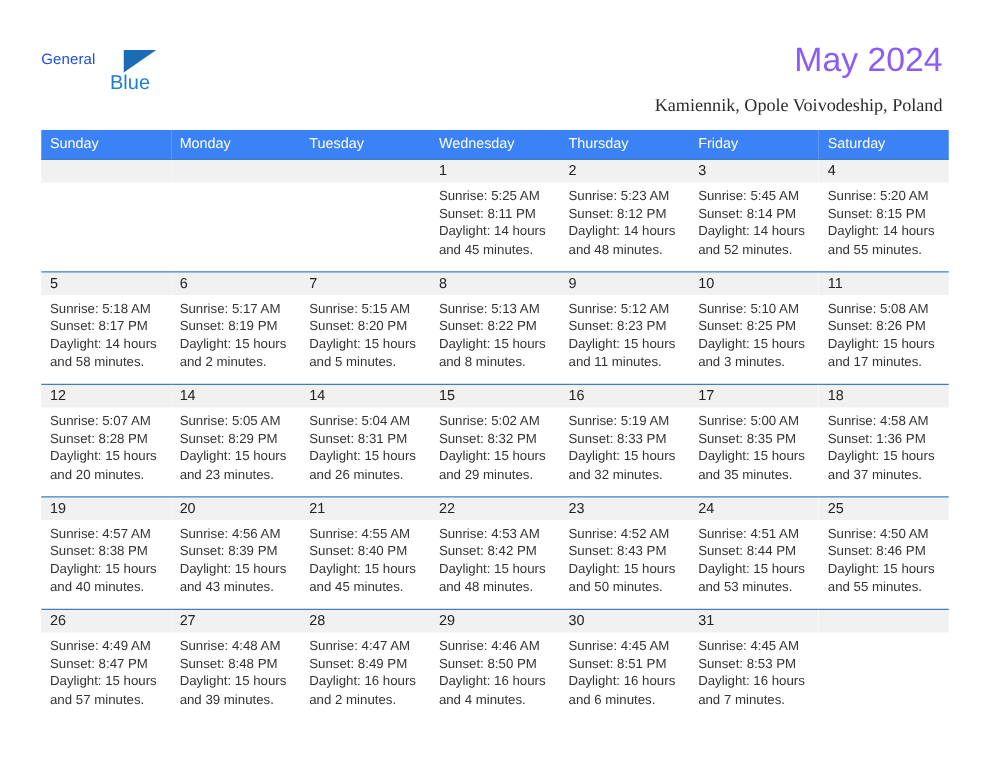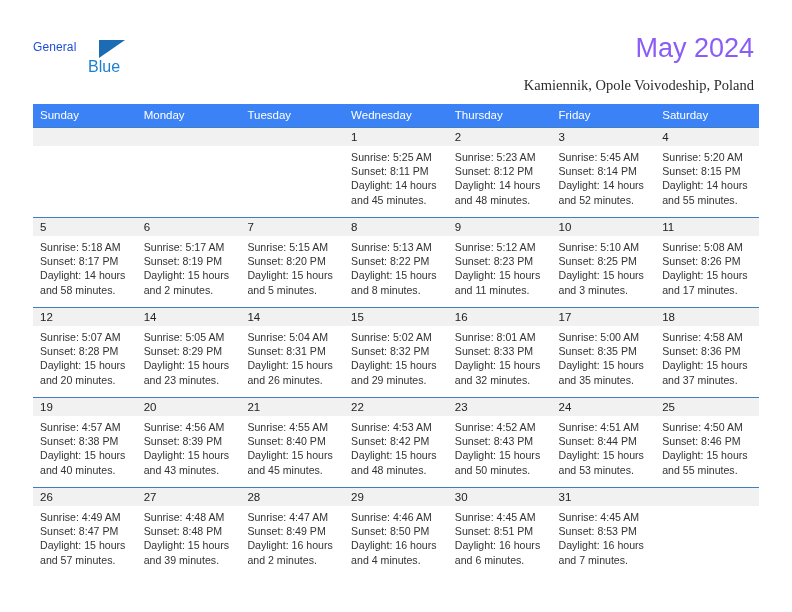--- a/index.html
+++ b/index.html
@@ -293,40 +293,40 @@
             <div class="cell-body">
               <div>Sunrise: 5:02 AM</div>
               <div>Sunset: 8:32 PM</div>
               <div>Daylight: 15 hours</div>
               <div>and 29 minutes.</div>
             </div>
           </td>
           <td>
             <div class="daynum-band">16</div>
             <div class="cell-body">
-              <div>Sunrise: 8:01 AM</div>
+              <div>Sunrise: 5:19 AM</div>
               <div>Sunset: 8:33 PM</div>
               <div>Daylight: 15 hours</div>
               <div>and 32 minutes.</div>
             </div>
           </td>
           <td>
             <div class="daynum-band">17</div>
             <div class="cell-body">
               <div>Sunrise: 5:00 AM</div>
               <div>Sunset: 8:35 PM</div>
               <div>Daylight: 15 hours</div>
               <div>and 35 minutes.</div>
             </div>
           </td>
           <td>
             <div class="daynum-band">18</div>
             <div class="cell-body">
               <div>Sunrise: 4:58 AM</div>
-              <div>Sunset: 8:36 PM</div>
+              <div>Sunset: 1:36 PM</div>
               <div>Daylight: 15 hours</div>
               <div>and 37 minutes.</div>
             </div>
           </td>
         </tr>
         <tr class="week">
           <td>
             <div class="daynum-band">19</div>
             <div class="cell-body">
               <div>Sunrise: 4:57 AM</div>

